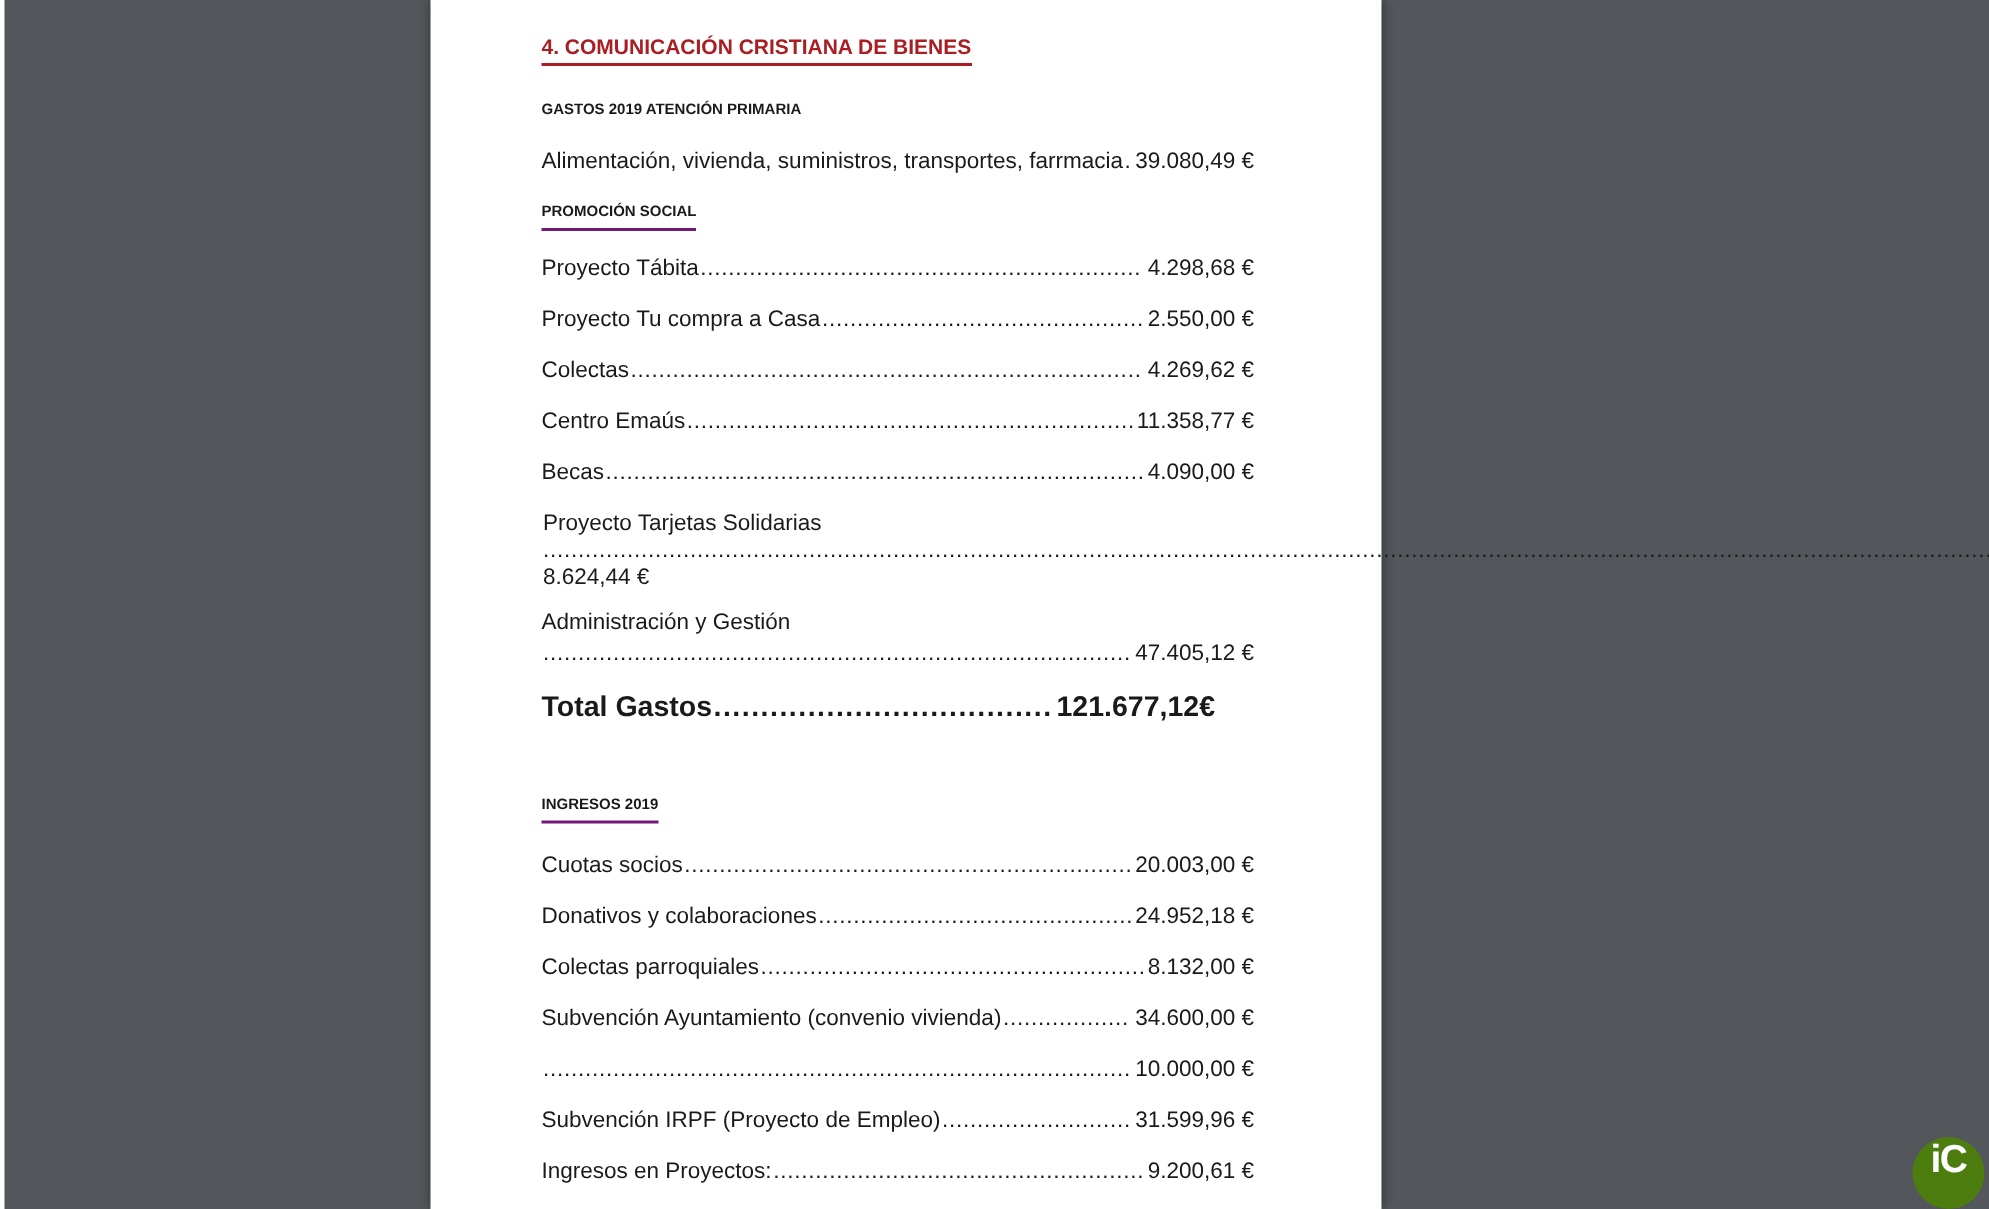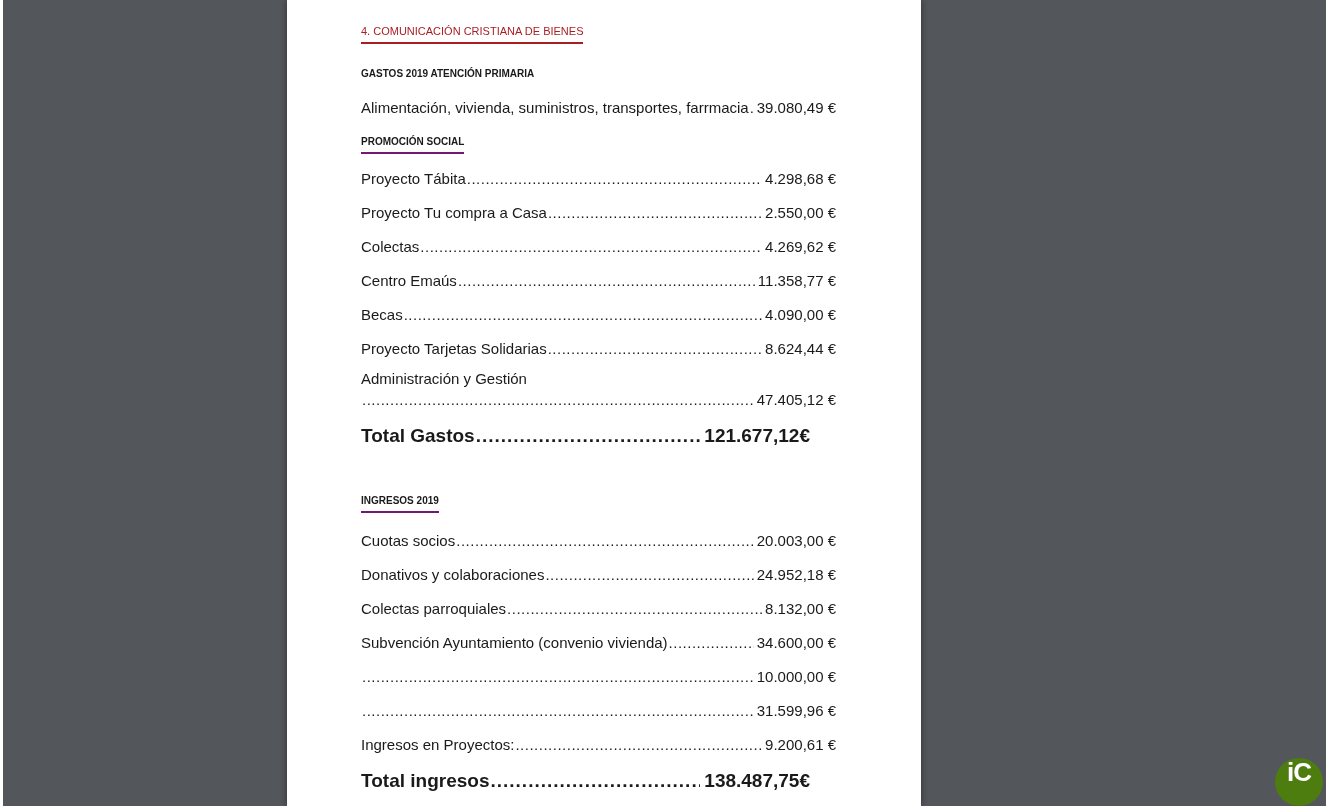--- a/index.html
+++ b/index.html
@@ -28,23 +28,23 @@
     width: 634px;
     height: 806px;
     background: #ffffff;
     box-shadow: 0 0 7px rgba(0,0,0,0.45);
     box-sizing: border-box;
     padding: 22px 0 0 74px;
     color: #1a1a1a;
   }
   .doc-title {
     margin: 0 0 21px 0;
-    font-size: 11px;
+    font-size: 14px;
     line-height: 19px;
-    font-weight: normal;
+    font-weight: bold;
     color: #A91E23;
   }
   .doc-title .u {
     display: inline-block;
     border-bottom: 2px solid #A91E23;
     padding-bottom: 1px;
   }
   .sec-heading {
     margin: 0 0 16px 0;
     font-size: 10px;
@@ -60,21 +60,21 @@
   }
   .row {
     display: flex;
     align-items: baseline;
     width: 475px;
     font-size: 15px;
     line-height: 18px;
     margin: 0 0 16px 0;
   }
   .row.mb17 { }
-  .row.mb3  { margin-bottom: 3px; }
+  .row.mb3  { margin-bottom: 3px; flex-direction: column; }
   .plain-line {
     font-size: 15px;
     line-height: 18px;
     margin: 12px 0 3px 0;
   }
   .lbl { white-space: nowrap; }
   .dots {
     flex: 1;
     overflow: hidden;
     white-space: nowrap;
@@ -210,20 +210,21 @@
       <span class="dots">............................................................................................................................................................................................................................................................................................................</span>
       <span class="val">34.600,00 €</span>
     </div>
 
     <div class="row">
       <span class="dots">............................................................................................................................................................................................................................................................................................................</span>
       <span class="val">10.000,00 €</span>
     </div>
 
     <div class="row">
+      <span class="lbl">Subvención IRPF (Proyecto de Empleo)</span>
       <span class="dots">............................................................................................................................................................................................................................................................................................................</span>
       <span class="val">31.599,96 €</span>
     </div>
 
     <div class="row">
       <span class="lbl">Ingresos en Proyectos:</span>
       <span class="dots">............................................................................................................................................................................................................................................................................................................</span>
       <span class="val">9.200,61 €</span>
     </div>
 

